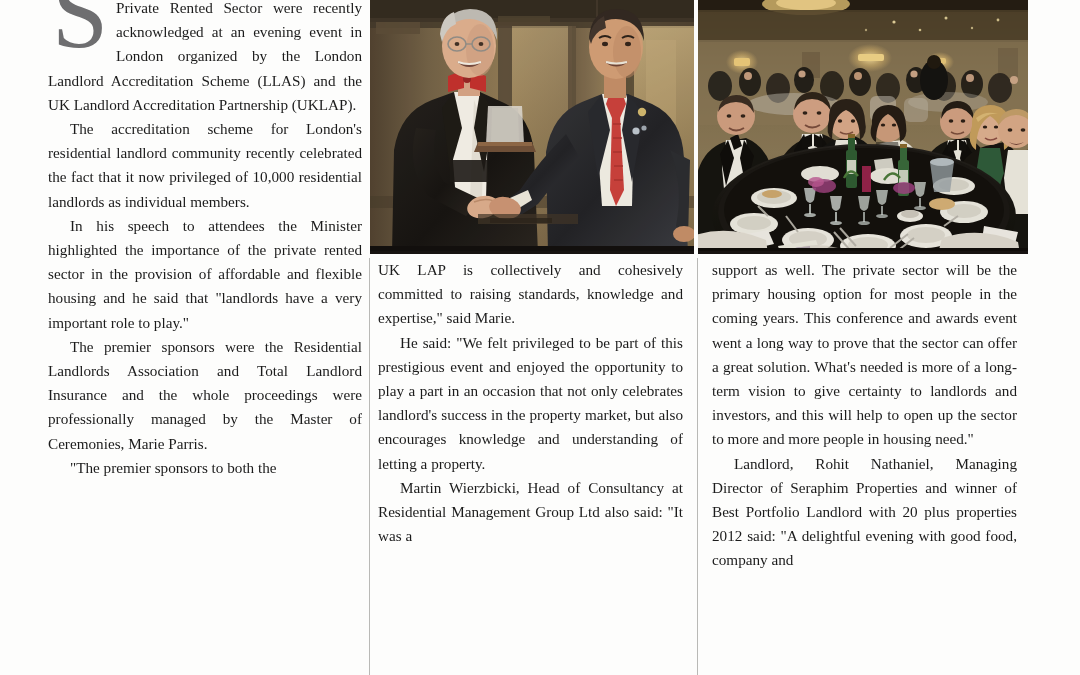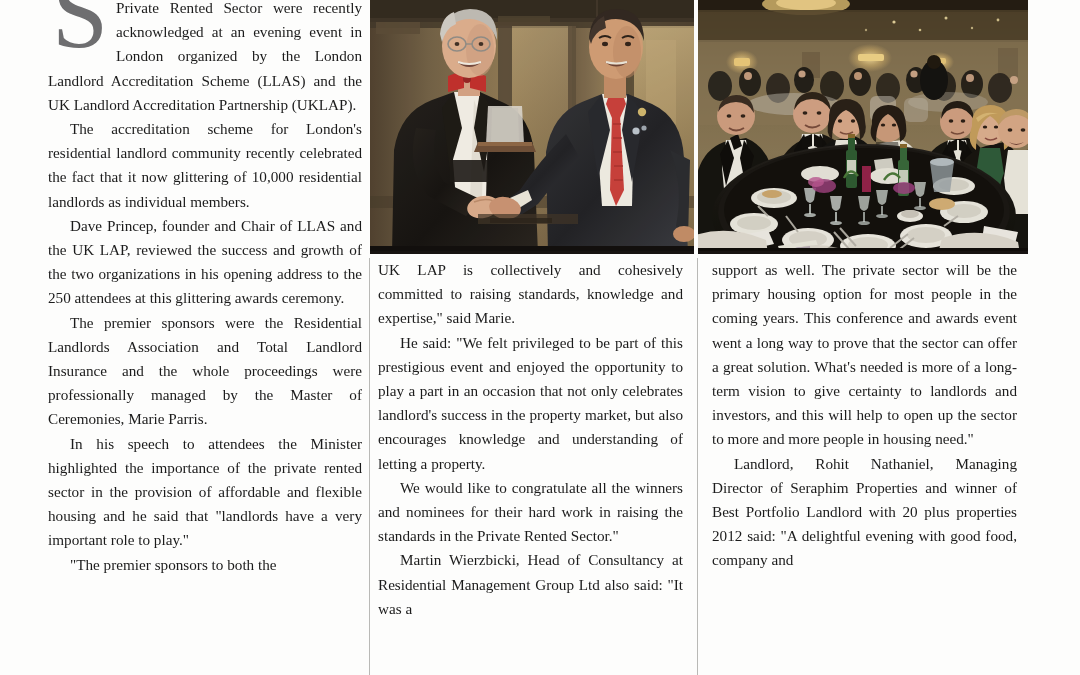--- a/index.html
+++ b/index.html
@@ -511,33 +511,31 @@
     <div class="photo-base"></div>
   </div>
 
   <div class="rule" id="rule-1"></div>
   <div class="rule" id="rule-2"></div>
 
   <div class="col" id="col-left">
     <div id="left-flow" class="body-text">
       <span class="dropcap">S</span>
       <p id="left-first"><span class="capwrap"></span>Private Rented Sector were recently acknowledged at an evening event in London organized by the London Landlord Accreditation Scheme (LLAS) and the UK Landlord Accreditation Partnership (UKLAP).</p>
-      <p>The accreditation scheme for London's residential landlord community recently celebrated the fact that it now glittering of 10,000 residential landlords as individual members.</p>
-      <p>Dave Princep, founder and Chair of LLAS and the UK LAP, reviewed the success and growth of the two organizations in his opening address to the 250 attendees at this glittering awards ceremony.</p>
+      <p>The accreditation scheme for London's residential landlord community recently celebrated the fact that it now privileged of 10,000 residential landlords as individual members.</p>
+      <p>In his speech to attendees the Minister highlighted the importance of the private rented sector in the provision of affordable and flexible housing and he said that "landlords have a very important role to play."</p>
       <p>The premier sponsors were the Residential Landlords Association and Total Landlord Insurance and the whole proceedings were professionally managed by the Master of Ceremonies, Marie Parris.</p>
-      <p>In his speech to attendees the Minister highlighted the importance of the private rented sector in the provision of affordable and flexible housing and he said that "landlords have a very important role to play."</p>
       <p>"The premier sponsors to both the</p>
     </div>
   </div>
 
   <div class="col" id="col-mid">
     <div id="mid-flow" class="body-text">
       <p class="noindent">UK LAP is collectively and cohesively committed to raising standards, knowledge and expertise," said Marie.</p>
       <p>He said: "We felt privileged to be part of this prestigious event and enjoyed the opportunity to play a part in an occasion that not only celebrates landlord's success in the property market, but also encourages knowledge and understanding of letting a property.</p>
-      <p>We would like to congratulate all the winners and nominees for their hard work in raising the standards in the Private Rented Sector."</p>
       <p>Martin Wierzbicki, Head of Consultancy at Residential Management Group Ltd also said: "It was a</p>
     </div>
   </div>
 
   <div class="col" id="col-right">
     <div id="right-flow" class="body-text">
       <p class="noindent">support as well. The private sector will be the primary housing option for most people in the coming years. This conference and awards event went a long way to prove that the sector can offer a great solution. What's needed is more of a long-term vision to give certainty to landlords and investors, and this will help to open up the sector to more and more people in housing need."</p>
       <p>Landlord, Rohit Nathaniel, Managing Director of Seraphim Properties and winner of Best Portfolio Landlord with 20 plus properties 2012 said: "A delightful evening with good food, company and</p>
     </div>
   </div>

